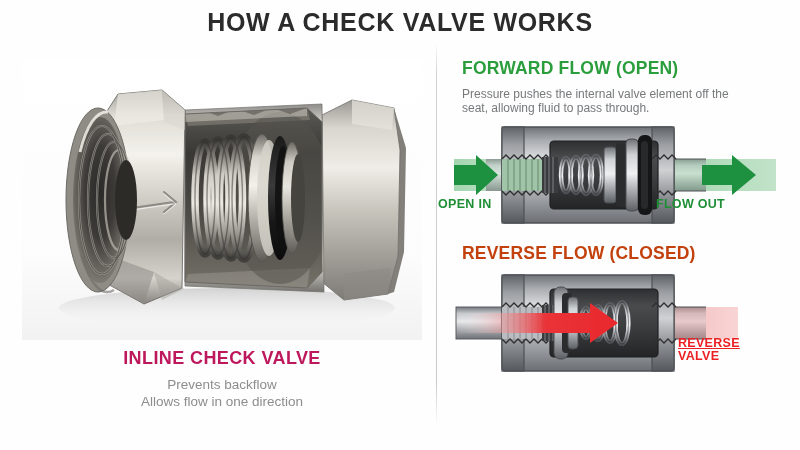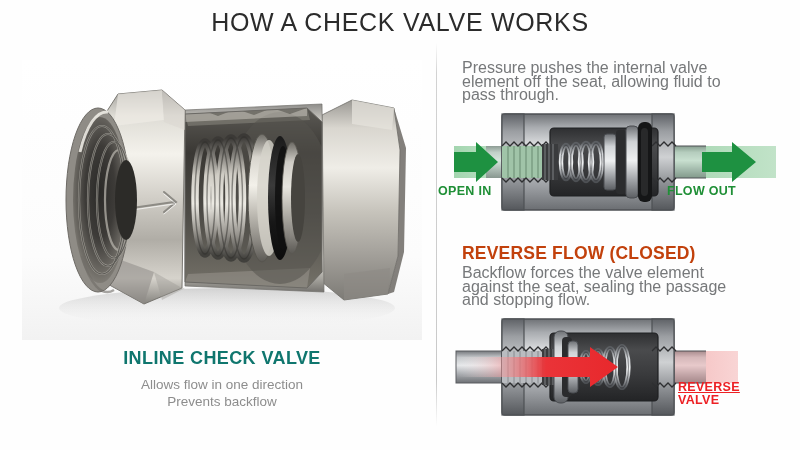--- a/index.html
+++ b/index.html
@@ -9,56 +9,56 @@
     font-family:"Liberation Sans", sans-serif;
     position:relative;
     -webkit-font-smoothing:antialiased;
   }
   #stage{position:absolute;left:0;top:0;width:800px;height:450px;background:#fefefe;}
 
   
   #page-title{
     position:absolute;left:0;top:8px;width:800px;
     text-align:center;
-    font-size:25px;font-weight:normal;letter-spacing:.7px;
+    font-size:25px;font-weight:bold;letter-spacing:.7px;
     color:#2b2b2b;
     font-family:"Liberation Sans", sans-serif;
   }
 
   
   #divider{
     position:absolute;left:436px;top:42px;width:1px;height:385px;
     background:linear-gradient(to bottom,#ffffff 0%,#d2d2d2 8%,#c9c9c9 88%,#ffffff 100%);
   }
 
   
   #photo-wrap{position:absolute;left:22px;top:60px;width:400px;height:280px;}
   #photo{position:absolute;left:0;top:0;width:400px;height:280px;}
 
   
   #left-caption{position:absolute;left:22px;top:348px;width:400px;text-align:center;}
   #left-caption .cap-title{
-    font-size:18px;font-weight:bold;color:#0f766e;letter-spacing:.4px;
+    font-size:18px;font-weight:bold;color:#be185d;letter-spacing:.4px;
   }
   #left-caption .cap-sub{
     margin-top:7px;font-size:13.5px;color:#8d8d8d;line-height:17px;
   }
 
   
   .panel{position:absolute;left:462px;width:330px;}
   #panel-forward{top:58px;}
   #panel-reverse{top:243px;}
 
   .panel-heading{
     font-size:17.5px;font-weight:bold;letter-spacing:.2px;line-height:20px;
   }
   .panel-heading.green{color:#2a9e3c;}
   .panel-heading.red{color:#c2410c;}
   .panel-body{
-    margin-top:3px;font-size:16px;color:#76787a;line-height:13.6px;
+    margin-top:10px;font-size:12px;color:#76787a;line-height:13.6px;
     max-width:292px;
   }
   .diagram{position:relative;margin-top:6px;width:330px;height:110px;}
   .diagram svg{position:absolute;left:-8px;top:0;}
 
   .flow-label{
     position:absolute;font-size:12.5px;font-weight:bold;letter-spacing:.3px;
   }
   .flow-label.green{color:#1f8f36;}
   .flow-label.red{color:#ed2024;line-height:13px;}
@@ -233,26 +233,27 @@
       <ellipse cx="104" cy="140" rx="11" ry="40" fill="#2c2b28"></ellipse>
 
       <path d="M58,92 A32,92 0 0,1 86,52" fill="none" stroke="#f3f1ea" stroke-width="3" opacity=".85"></path>
       <path d="M60,196 A32,92 0 0,0 92,230" fill="none" stroke="#6f6c67" stroke-width="2.5" opacity=".6"></path>
     </svg>
   </div>
 
   <div id="left-caption">
     <div class="cap-title">INLINE CHECK VALVE</div>
     <div class="cap-sub">
+      <div>Prevents backflow</div>
       <div>Allows flow in one direction</div>
-      <div>Prevents backflow</div>
     </div>
   </div>
 
   <div class="panel" id="panel-forward">
+    <div class="panel-heading green">FORWARD FLOW (OPEN)</div>
     <div class="panel-body">Pressure pushes the internal valve element off the seat, allowing fluid to pass through.</div>
 
     <div class="diagram">
       <svg width="340" height="112" viewBox="0 0 340 112">
         <defs>
           <linearGradient id="fBandGrad" x1="0" y1="0" x2="1" y2="0">
             <stop offset="0%" stop-color="#9ed3ab" stop-opacity=".95"></stop>
             <stop offset="100%" stop-color="#b7debf" stop-opacity=".85"></stop>
           </linearGradient>
           <linearGradient id="bodyOuter" x1="0" y1="0" x2="0" y2="1">
@@ -366,27 +367,26 @@
 
         <g>
           <path d="M0,44 L22,44 L22,34 L44,54 L22,74 L22,64 L0,64 Z" fill="#1e9141"></path>
         </g>
         <g>
           <path d="M248,44 L278,44 L278,34 L302,54 L278,74 L278,64 L248,64 Z" fill="#1e9141"></path>
         </g>
       </svg>
 
       <span class="flow-label green" style="left:-24px;top:76px;">OPEN IN</span>
-      <span class="flow-label green" style="left:205px;top:76px;">FLOW OUT</span>
+      <span class="flow-label green" style="left:194px;top:76px;">FLOW OUT</span>
     </div>
   </div>
 
   <div class="panel" id="panel-reverse">
     <div class="panel-heading red">REVERSE FLOW (CLOSED)</div>
-    <div class="panel-body">Backflow forces the valve element against the seat, sealing the passage and stopping flow.</div>
 
     <div class="diagram">
       <svg width="340" height="112" viewBox="0 0 340 112">
         <defs>
           <linearGradient id="rBandGrad" x1="0" y1="0" x2="1" y2="0">
             <stop offset="0%" stop-color="#f0a9a9" stop-opacity=".9"></stop>
             <stop offset="100%" stop-color="#f7caca" stop-opacity=".8"></stop>
           </linearGradient>
           <linearGradient id="redArrowGrad" x1="0" y1="0" x2="1" y2="0">
             <stop offset="0%" stop-color="#e8282c"></stop>

